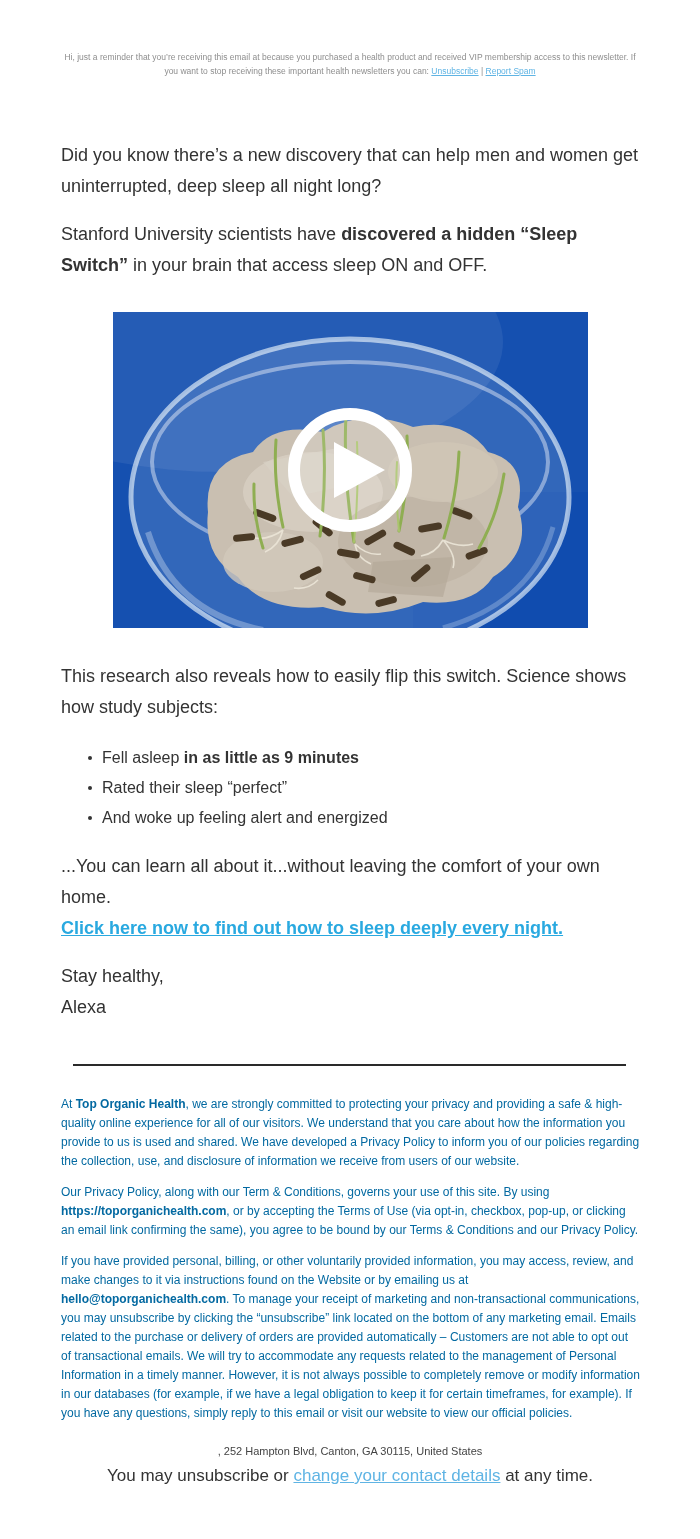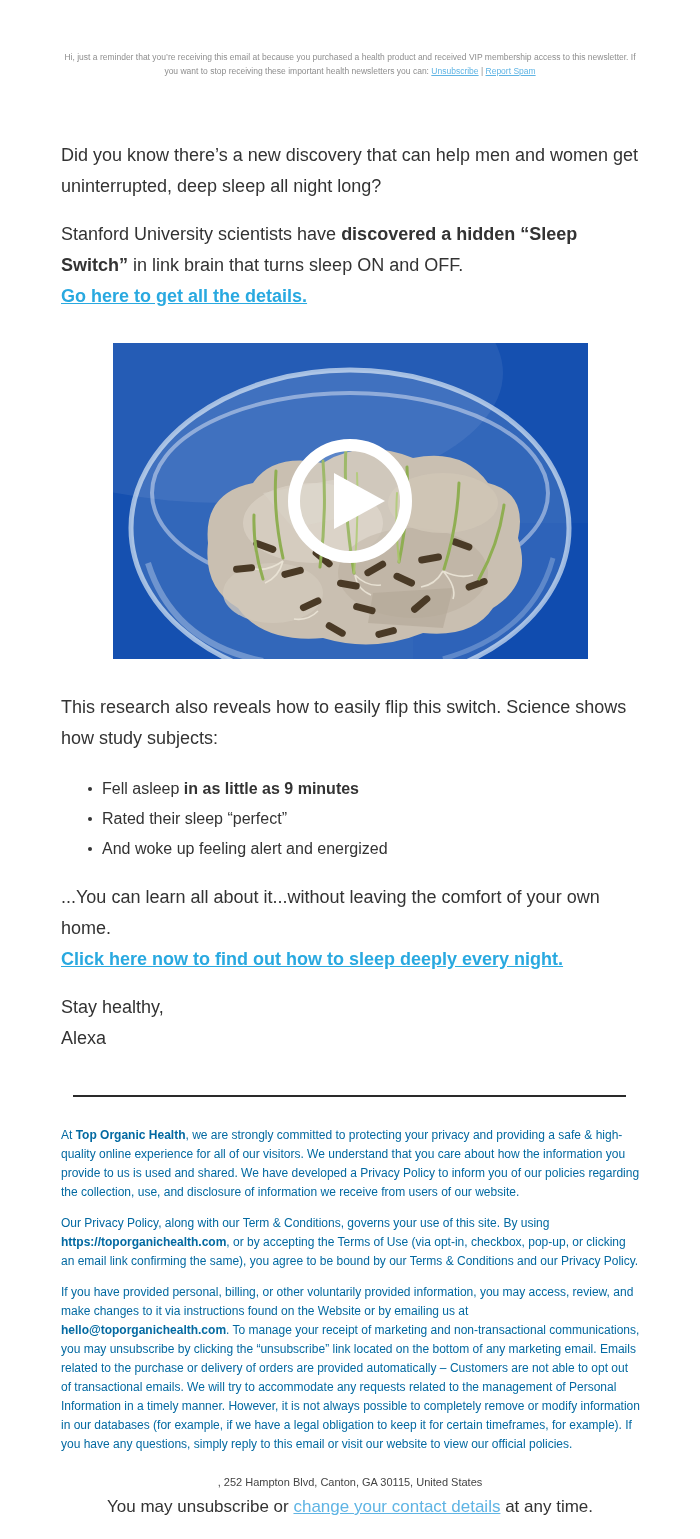--- a/index.html
+++ b/index.html
@@ -123,22 +123,21 @@
     <span>Hi, just a reminder that you’re receiving this email at because you purchased a health product and received VIP membership access to this newsletter. If you want to stop receiving these important health newsletters you can: </span><a>Unsubscribe</a><span> | </span><a>Report Spam</a>
   </div>
 
   <div class="copy">
 
     <p>
       <span>Did you know there’s a new discovery that can help men and women get uninterrupted, deep sleep all night long?</span>
     </p>
 
     <p>
-      <span>Stanford University scientists have </span><span class="bold">discovered a hidden “Sleep Switch”</span><span> in link brain that turns sleep ON and OFF.</span><br>
-      <a class="cta">Go here to get all the details.</a>
+      <span>Stanford University scientists have </span><span class="bold">discovered a hidden “Sleep Switch”</span><span> in your brain that access sleep ON and OFF.</span><br>
     </p>
 
     <div class="video-wrap">
       <div class="thumb">
         <svg width="475" height="316" viewBox="0 0 475 316" xmlns="http://www.w3.org/2000/svg">
 
           <rect x="0" y="0" width="475" height="316" fill="#1550b0"></rect>
           <ellipse cx="110" cy="30" rx="280" ry="130" fill="#ffffff" opacity="0.07"></ellipse>
           <rect x="300" y="180" width="175" height="136" fill="#0c48ad" opacity="0.5"></rect>
 

